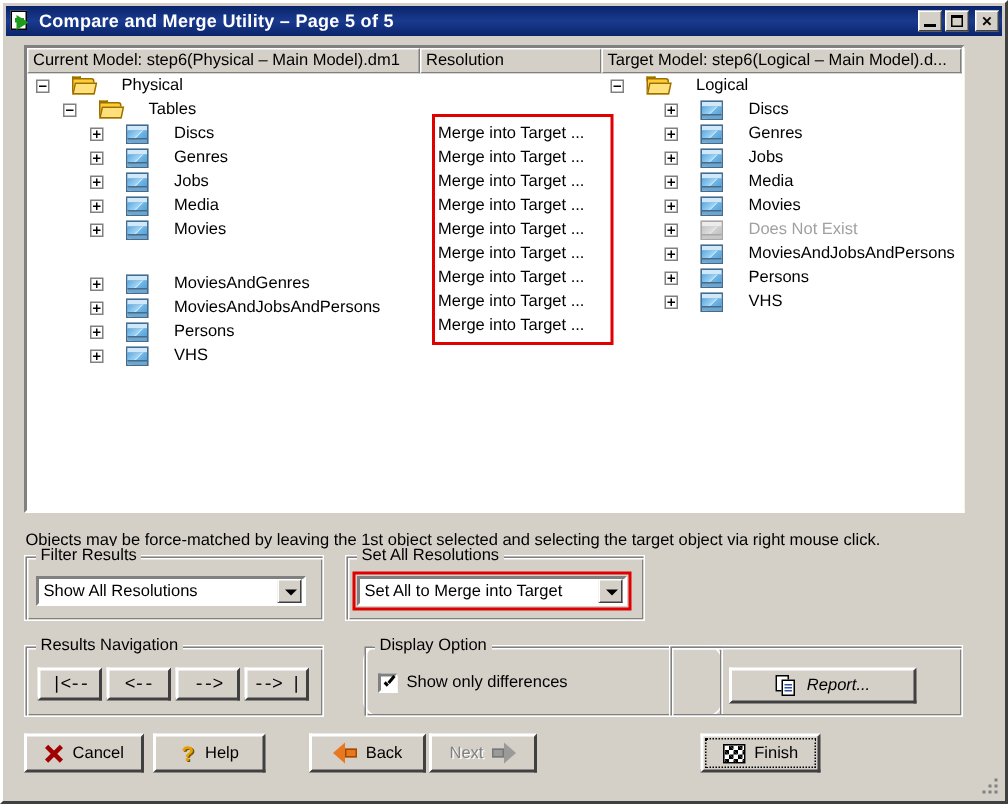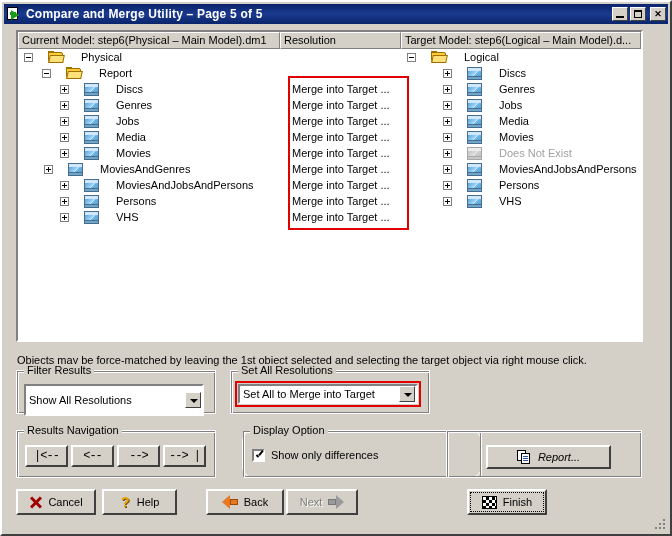--- a/index.html
+++ b/index.html
@@ -241,21 +241,21 @@
           </div>
           <span class="lbl">Physical</span>
         </div>
         <div class="row" style="padding-left:24px;">
           <div class="pm"></div>
           <div class="folder">
             <div class="tab"></div>
               <div class="back"></div>
               <div class="front"></div>
           </div>
-          <span class="lbl">Report</span>
+          <span class="lbl">Tables</span>
         </div>
         <div id="left-items">
             <div class="row" style="padding-left: 42px;">
               <div class="pm plus"></div>
               <div class="tbl">
                 <span class="hdr"></span>
                 <span class="sheen"></span>
                 <span class="ftr"></span>
               </div>
               <span class="lbl">Discs</span>
@@ -289,21 +289,21 @@
             </div>
             <div class="row" style="padding-left: 42px;">
               <div class="pm plus"></div>
               <div class="tbl">
                 <span class="hdr"></span>
                 <span class="sheen"></span>
                 <span class="ftr"></span>
               </div>
               <span class="lbl">Movies</span>
             </div>
-            <div class="row" style="padding-left: 26px;">
+            <div class="row" style="padding-left: 42px; margin-top: 20px;">
               <div class="pm plus"></div>
               <div class="tbl">
                 <span class="hdr"></span>
                 <span class="sheen"></span>
                 <span class="ftr"></span>
               </div>
               <span class="lbl">MoviesAndGenres</span>
             </div>
             <div class="row" style="padding-left: 42px;">
               <div class="pm plus"></div>
@@ -448,21 +448,21 @@
     </div>
   </div>
 
   <div class="hint">Objects may be force-matched by leaving the 1st object selected and selecting the target object via right mouse click.</div>
 
   <div class="grp" style="left:14px;top:368px;width:200px;height:44px;">
     <div class="gbox"></div>
       <div class="gbox2"></div>
     <div class="glabel">Filter Results</div>
     <div class="gcontent">
-      <div class="combo" style="left:7px;top:13px;width:180px;height:32px;">
+      <div class="combo" style="left:7px;top:13px;width:180px;height:20px;">
         <span class="cval">Show All Resolutions</span>
         <span class="carrow"></span>
       </div>
     </div>
   </div>
 
   <div class="grp" style="left:228px;top:368px;width:200px;height:44px;">
     <div class="gbox"></div>
       <div class="gbox2"></div>
     <div class="glabel">Set All Resolutions</div>

